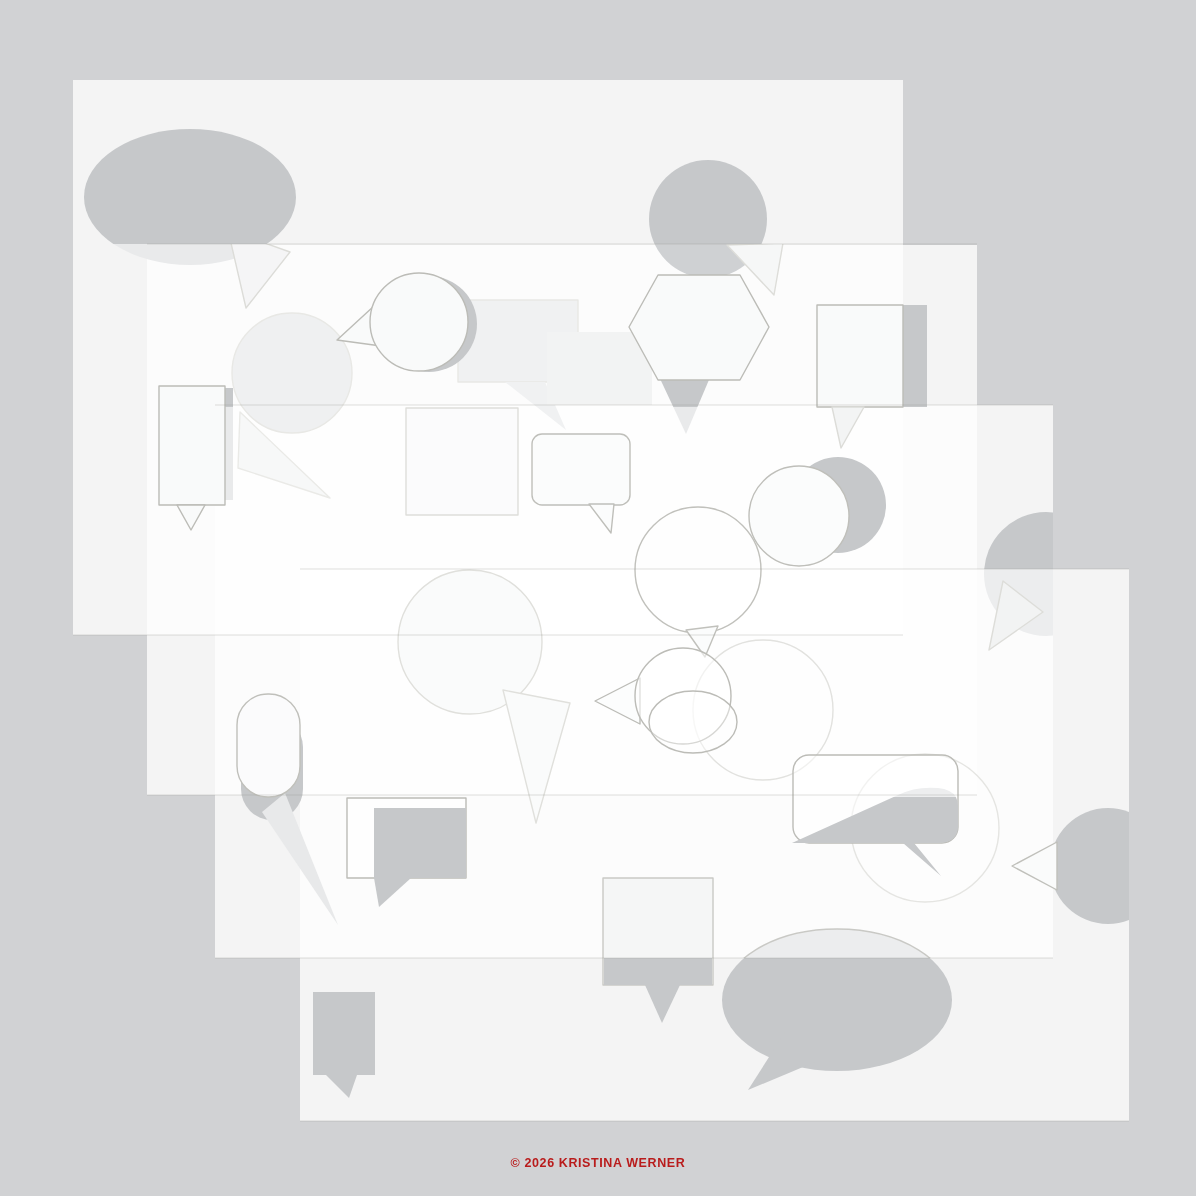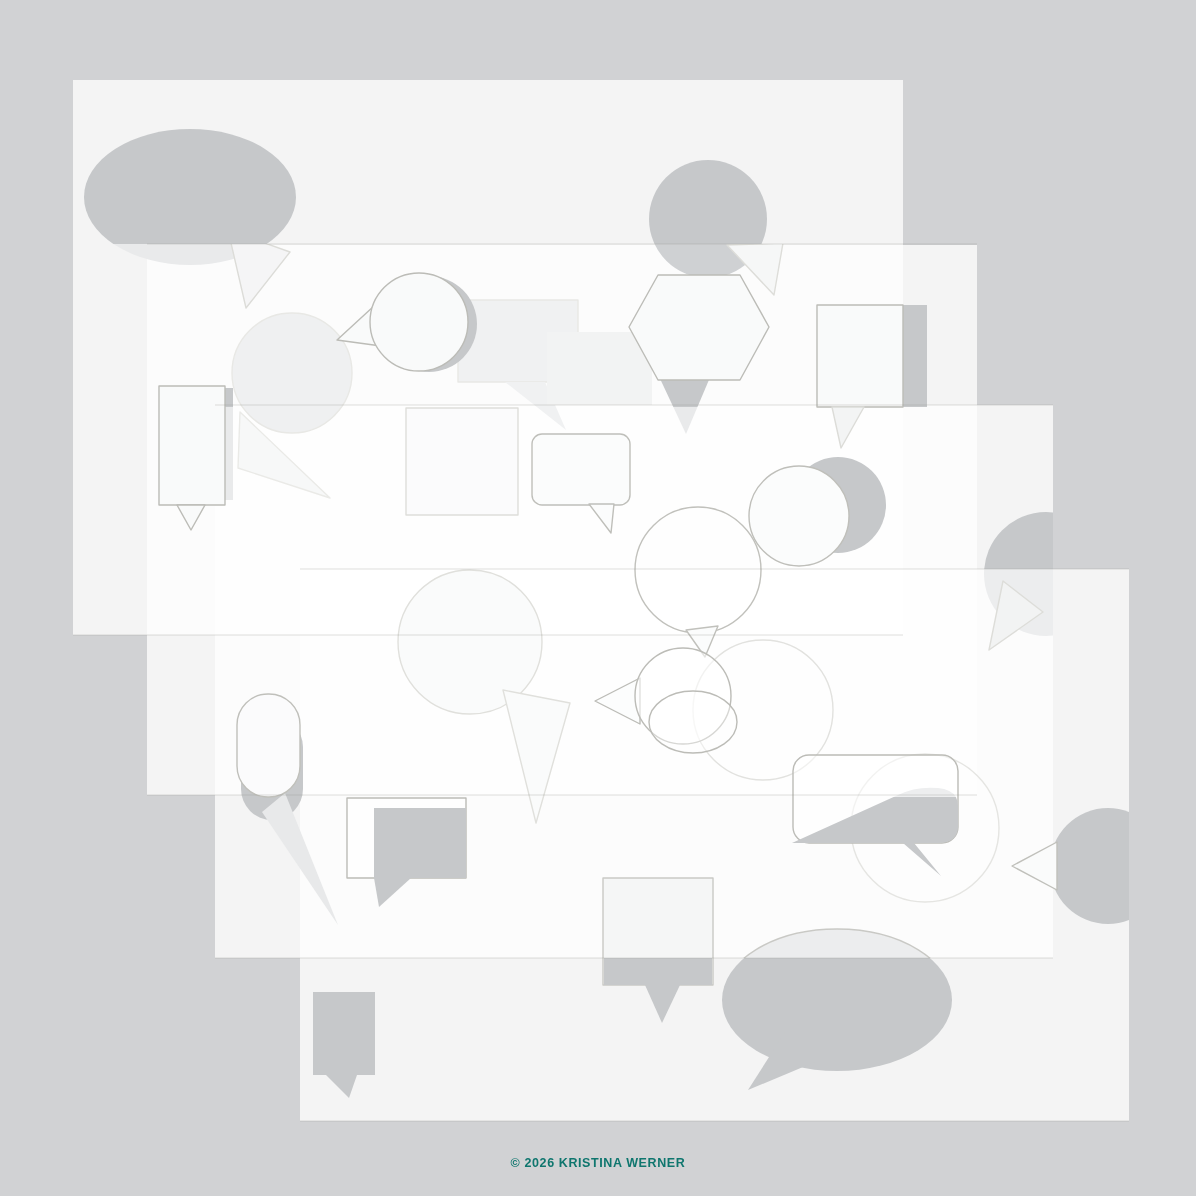--- a/index.html
+++ b/index.html
@@ -143,14 +143,14 @@
       <ellipse cx="837" cy="1000" rx="115" ry="71" fill="#C6C8CA" stroke="none" clip-path="url(#clip-b958)" stroke-linejoin="round"></ellipse>
       <polygon points="785,1032 815,1062 748,1090" fill="#C6C8CA" stroke="none" stroke-linejoin="round"></polygon>
       <line x1="147" y1="244" x2="977" y2="244" stroke="rgba(150,150,142,0.30)" stroke-width="1"></line>
       <line x1="215" y1="405" x2="1053" y2="405" stroke="rgba(150,150,142,0.30)" stroke-width="1"></line>
       <line x1="300" y1="569" x2="1129" y2="569" stroke="rgba(150,150,142,0.30)" stroke-width="1"></line>
       <line x1="73" y1="635" x2="903" y2="635" stroke="rgba(150,150,142,0.30)" stroke-width="1"></line>
       <line x1="147" y1="795" x2="977" y2="795" stroke="rgba(150,150,142,0.30)" stroke-width="1"></line>
       <line x1="215" y1="958" x2="1053" y2="958" stroke="rgba(150,150,142,0.30)" stroke-width="1"></line>
       <line x1="300" y1="1121" x2="1129" y2="1121" stroke="rgba(150,150,142,0.30)" stroke-width="1"></line>
     </svg>
-  <div id="footer" style="color: #0f766e;">© 2026 KRISTINA WERNER</div>
+  <div id="footer" style="color: #b91c1c;">© 2026 KRISTINA WERNER</div>
 </div>
 
 </body></html>

